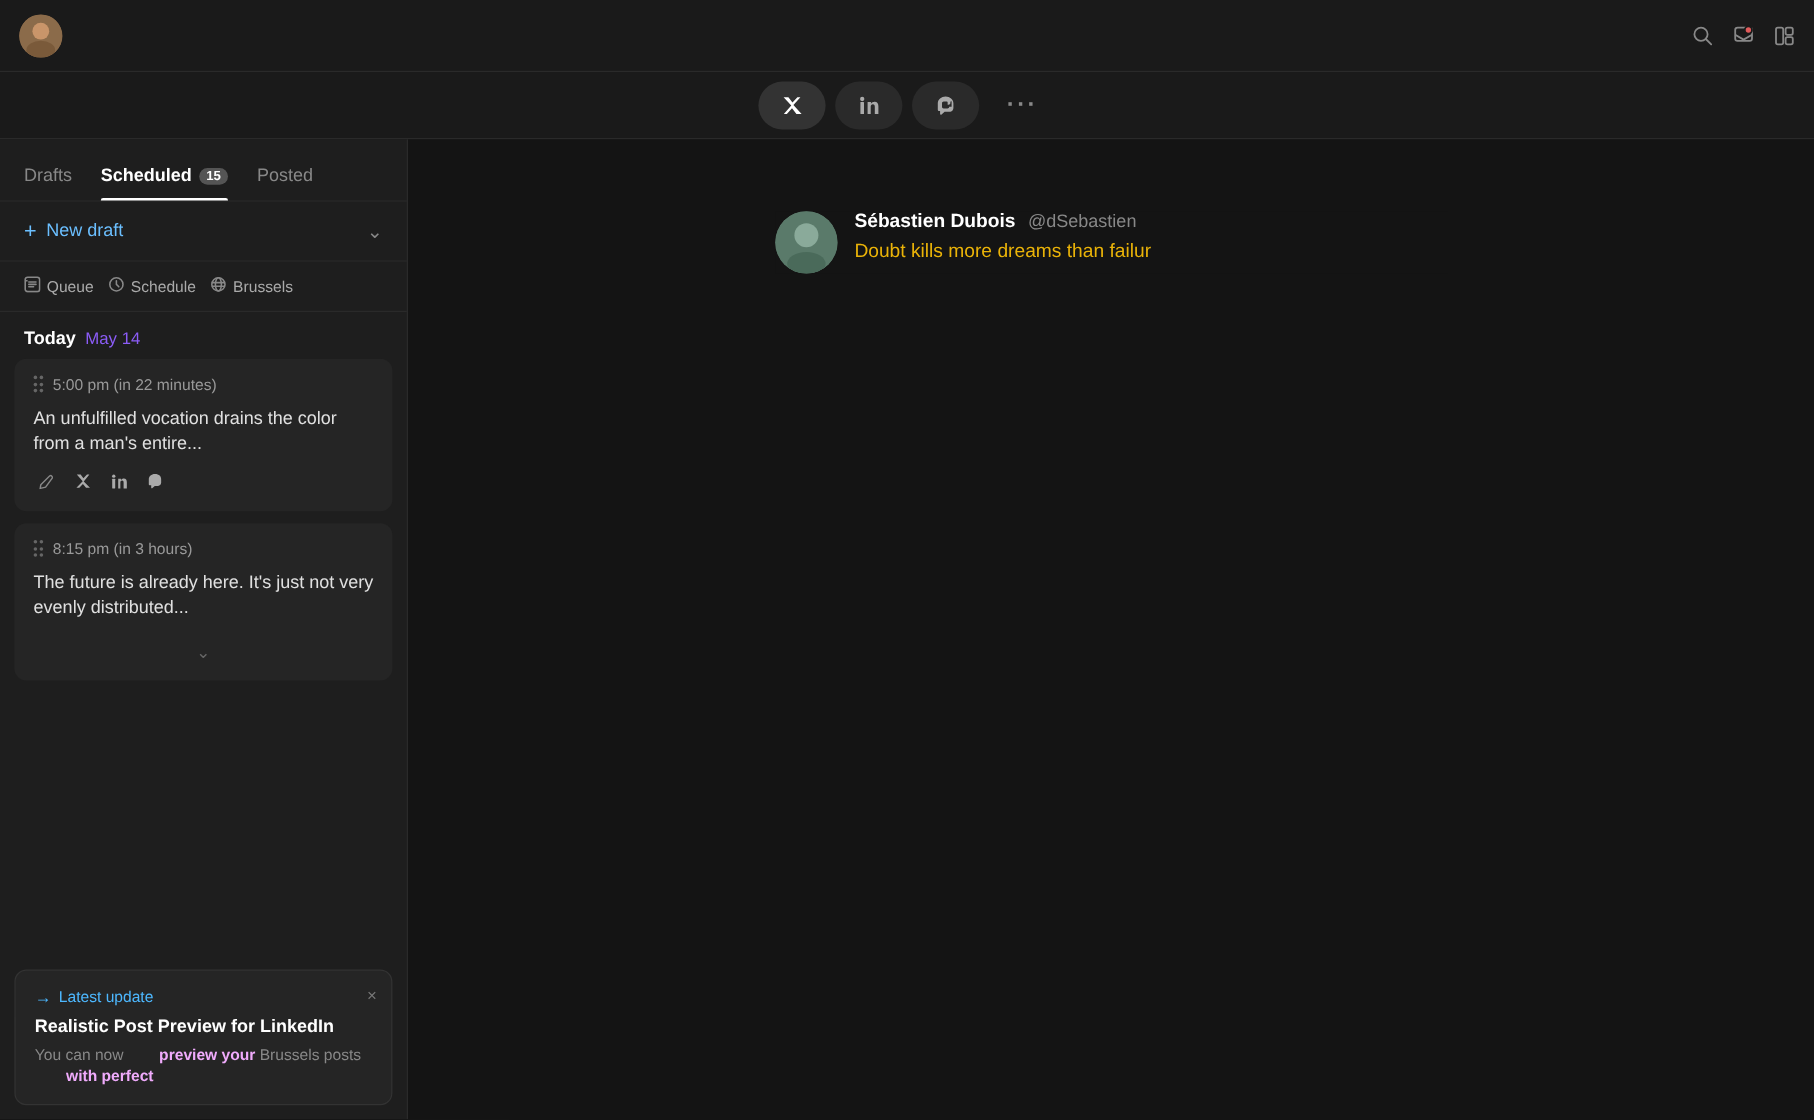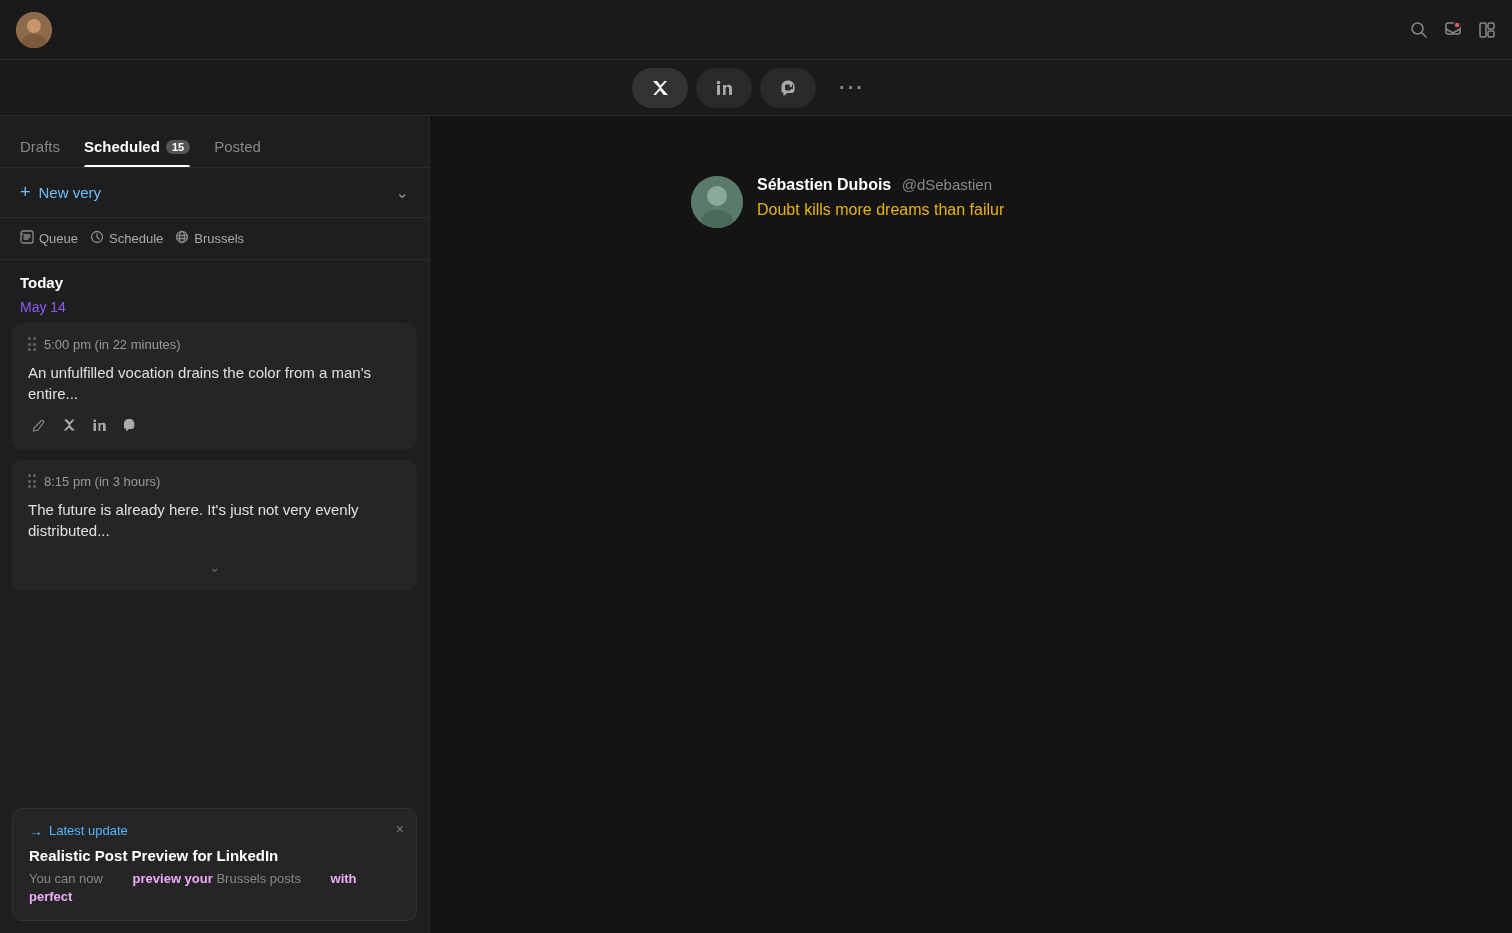--- a/index.html
+++ b/index.html
@@ -97,21 +97,21 @@
 
     
     .main-layout {
       display: flex;
       flex: 1;
       overflow: hidden;
     }
 
     
     .sidebar {
-      width: 430px;
+      width: 340px;
       background: #1e1e1e;
       display: flex;
       flex-direction: column;
       border-right: 1px solid #2a2a2a;
       flex-shrink: 0;
     }
 
     
     .tabs {
       display: flex;
@@ -206,21 +206,20 @@
       font-size: 14px;
       color: #888;
     }
 
     
     .date-header {
       padding: 14px 20px 8px;
       display: flex;
       align-items: baseline;
       gap: 8px;
-      flex-direction: column;
     }
     .date-today {
       font-weight: 700;
       font-size: 15px;
       color: #fff;
     }
     .date-subtitle {
       font-size: 14px;
       color: #8b5cf6;
     }
@@ -462,21 +461,21 @@
         <span class="tab-badge">15</span>
       </div>
       <div class="tab">
         <span>Posted</span>
       </div>
     </div>
 
     <div class="new-draft-row">
       <button class="new-draft-btn">
         <span class="plus">+</span>
-        <span>New very</span>
+        <span>New draft</span>
       </button>
       <span class="chevron-down">⌄</span>
     </div>
 
     <div class="queue-controls">
       <button class="queue-ctrl-btn">
         <span class="ctrl-icon">
           <svg width="14" height="14" viewBox="0 0 14 14" fill="none">
             <rect x="1" y="1" width="12" height="12" rx="2" stroke="#888" stroke-width="1.3"></rect>
             <path d="M4 7h6M4 5h6M4 9h4" stroke="#888" stroke-width="1.3" stroke-linecap="round"></path>

